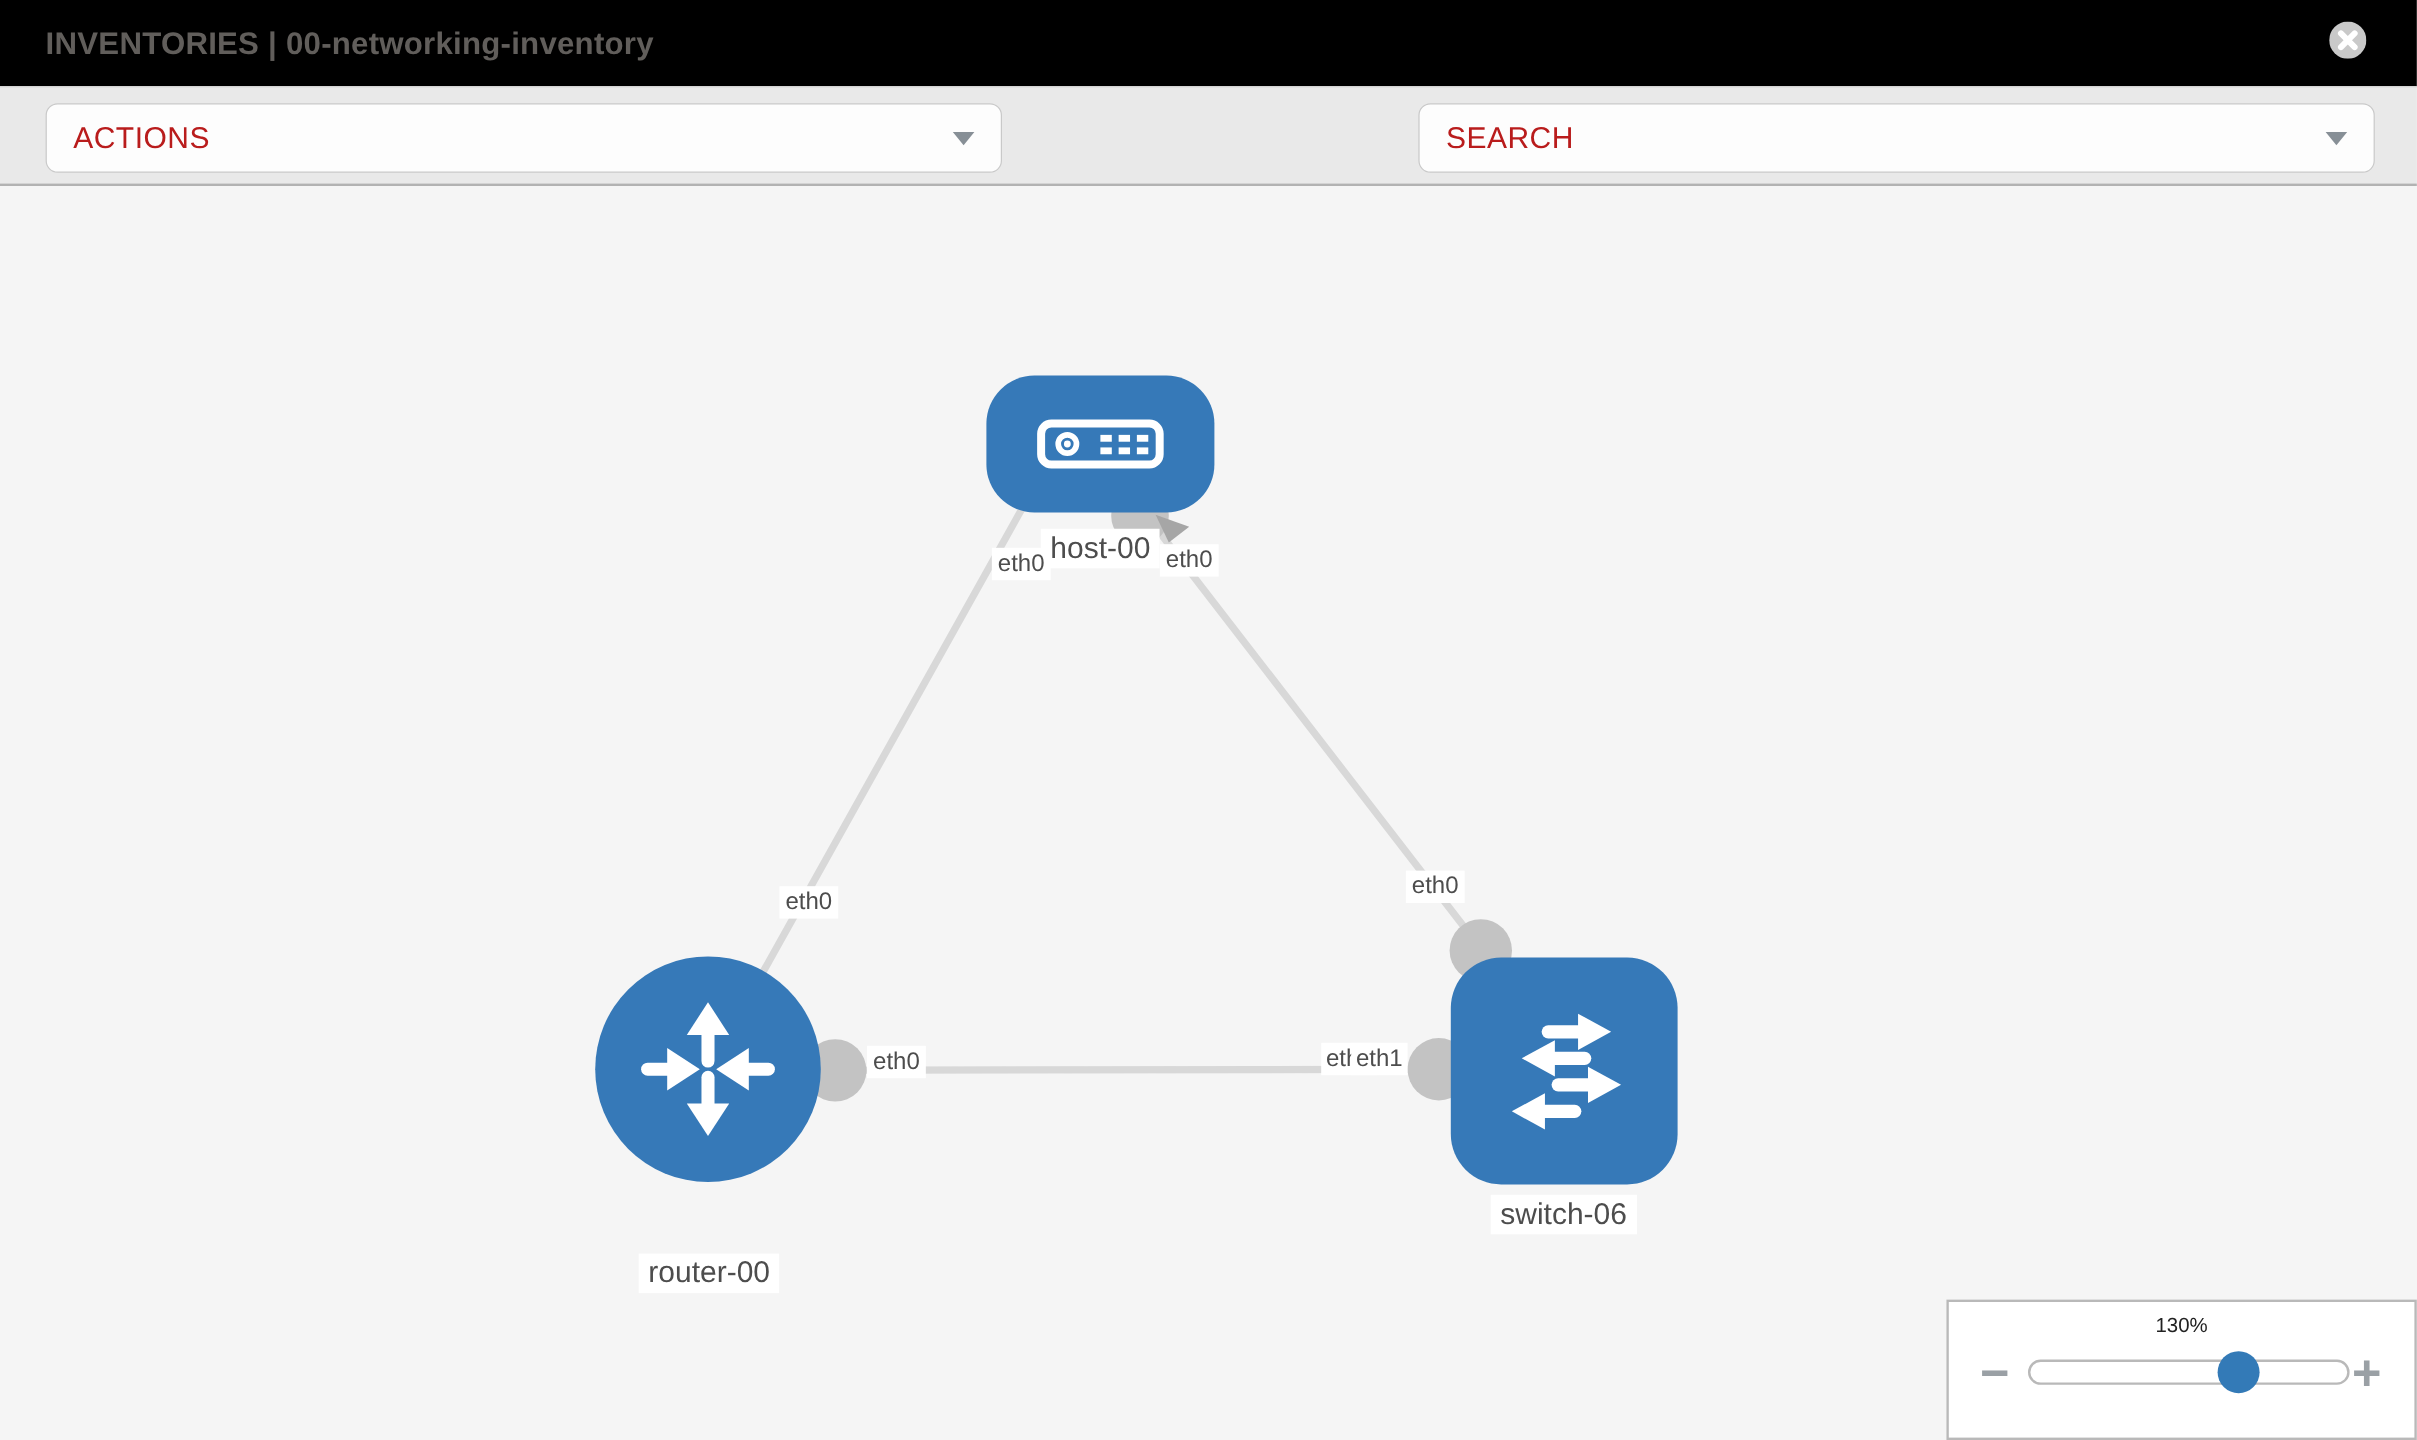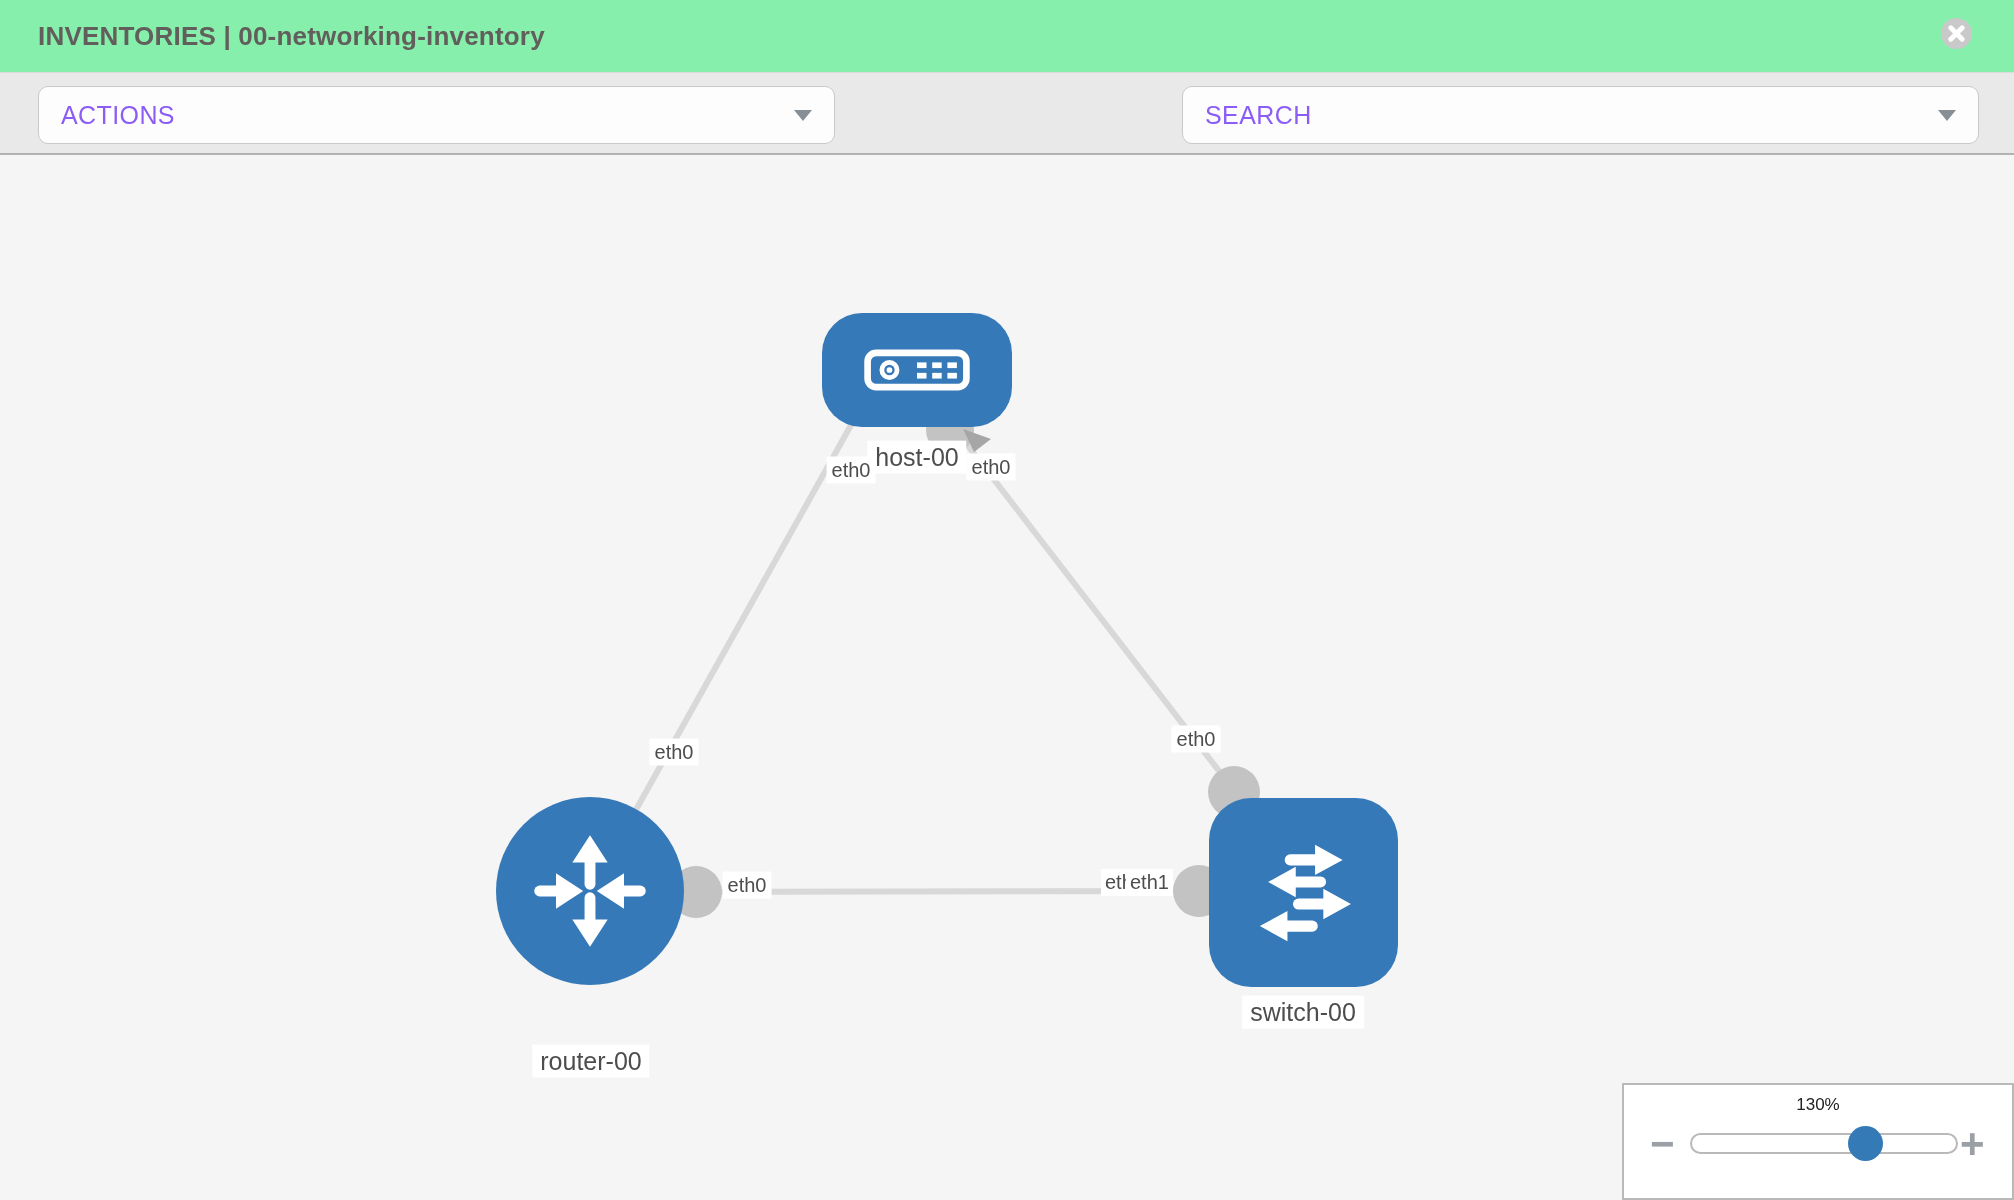--- a/index.html
+++ b/index.html
@@ -6,21 +6,21 @@
   body{
     width:2014px;height:1200px;overflow:hidden;
     font-family:"Liberation Sans","DejaVu Sans",sans-serif;
     background:#f5f5f5;
   }
   .app{position:relative;width:2014px;height:1200px;background:#f5f5f5;}
 
   
   .header{
     position:absolute;left:0;top:0;width:2014px;height:72px;
-    background:#86efac;
+    background:#000000;
   }
   .page-title{
     position:absolute;left:38px;top:0;height:72px;line-height:72px;
     font-size:26px;font-weight:bold;color:#615e5b;letter-spacing:.2px;
   }
   .close-btn{
     position:absolute;left:1941px;top:18px;width:31px;height:31px;cursor:pointer;
   }
 
   
@@ -28,21 +28,21 @@
     position:absolute;left:0;top:72px;width:2014px;height:83px;
     background:#e9e9e9;border-top:1px solid #dcdcdc;border-bottom:2px solid #b2b2b2;
     box-sizing:border-box;
   }
   .select{
     position:absolute;top:13px;height:58px;box-sizing:border-box;
     background:#fdfdfd;border:1px solid #c9c9c9;border-radius:10px;
     display:flex;align-items:center;justify-content:space-between;
     padding:0 22px;cursor:pointer;
   }
-  .select .sel-text{font-size:25px;color:#8b5cf6;letter-spacing:.4px;}
+  .select .sel-text{font-size:25px;color:#b91c1c;letter-spacing:.4px;}
   .caret{
     width:0;height:0;border-left:9px solid transparent;border-right:9px solid transparent;
     border-top:11px solid #878f96;
   }
   .actions-select{left:38px;width:797px;}
   .search-select{left:1182px;width:797px;}
   .tool-icon{position:absolute;top:98px;width:36px;height:36px;cursor:pointer;}
   .wrench{left:1049px;}
   .key{left:1116px;}
 
@@ -207,21 +207,21 @@
     <div class="chip if-chip" style="left:1196px;top:582px;">eth0</div>
 
     <div class="chip if-chip" style="left:747px;top:728px;">eth0</div>
 
     <div class="overlap-wrap">
       <span class="back">eth0</span>
       <span class="front">eth1</span>
     </div>
 
     <div class="chip name-chip" style="left:591px;top:856px;margin-top:48px;">router-00</div>
-    <div class="chip name-chip" style="left:1303px;top:855px;">switch-00</div>
+    <div class="chip name-chip" style="left:1303px;top:855px;">switch-06</div>
   </div>
 
   <div class="zoom-panel">
     <div class="zoom-value">130%</div>
     <div class="zoom-minus">−</div>
     <div class="zoom-track">
       <div class="zoom-thumb"></div>
     </div>
     <div class="zoom-plus">+</div>
   </div>

